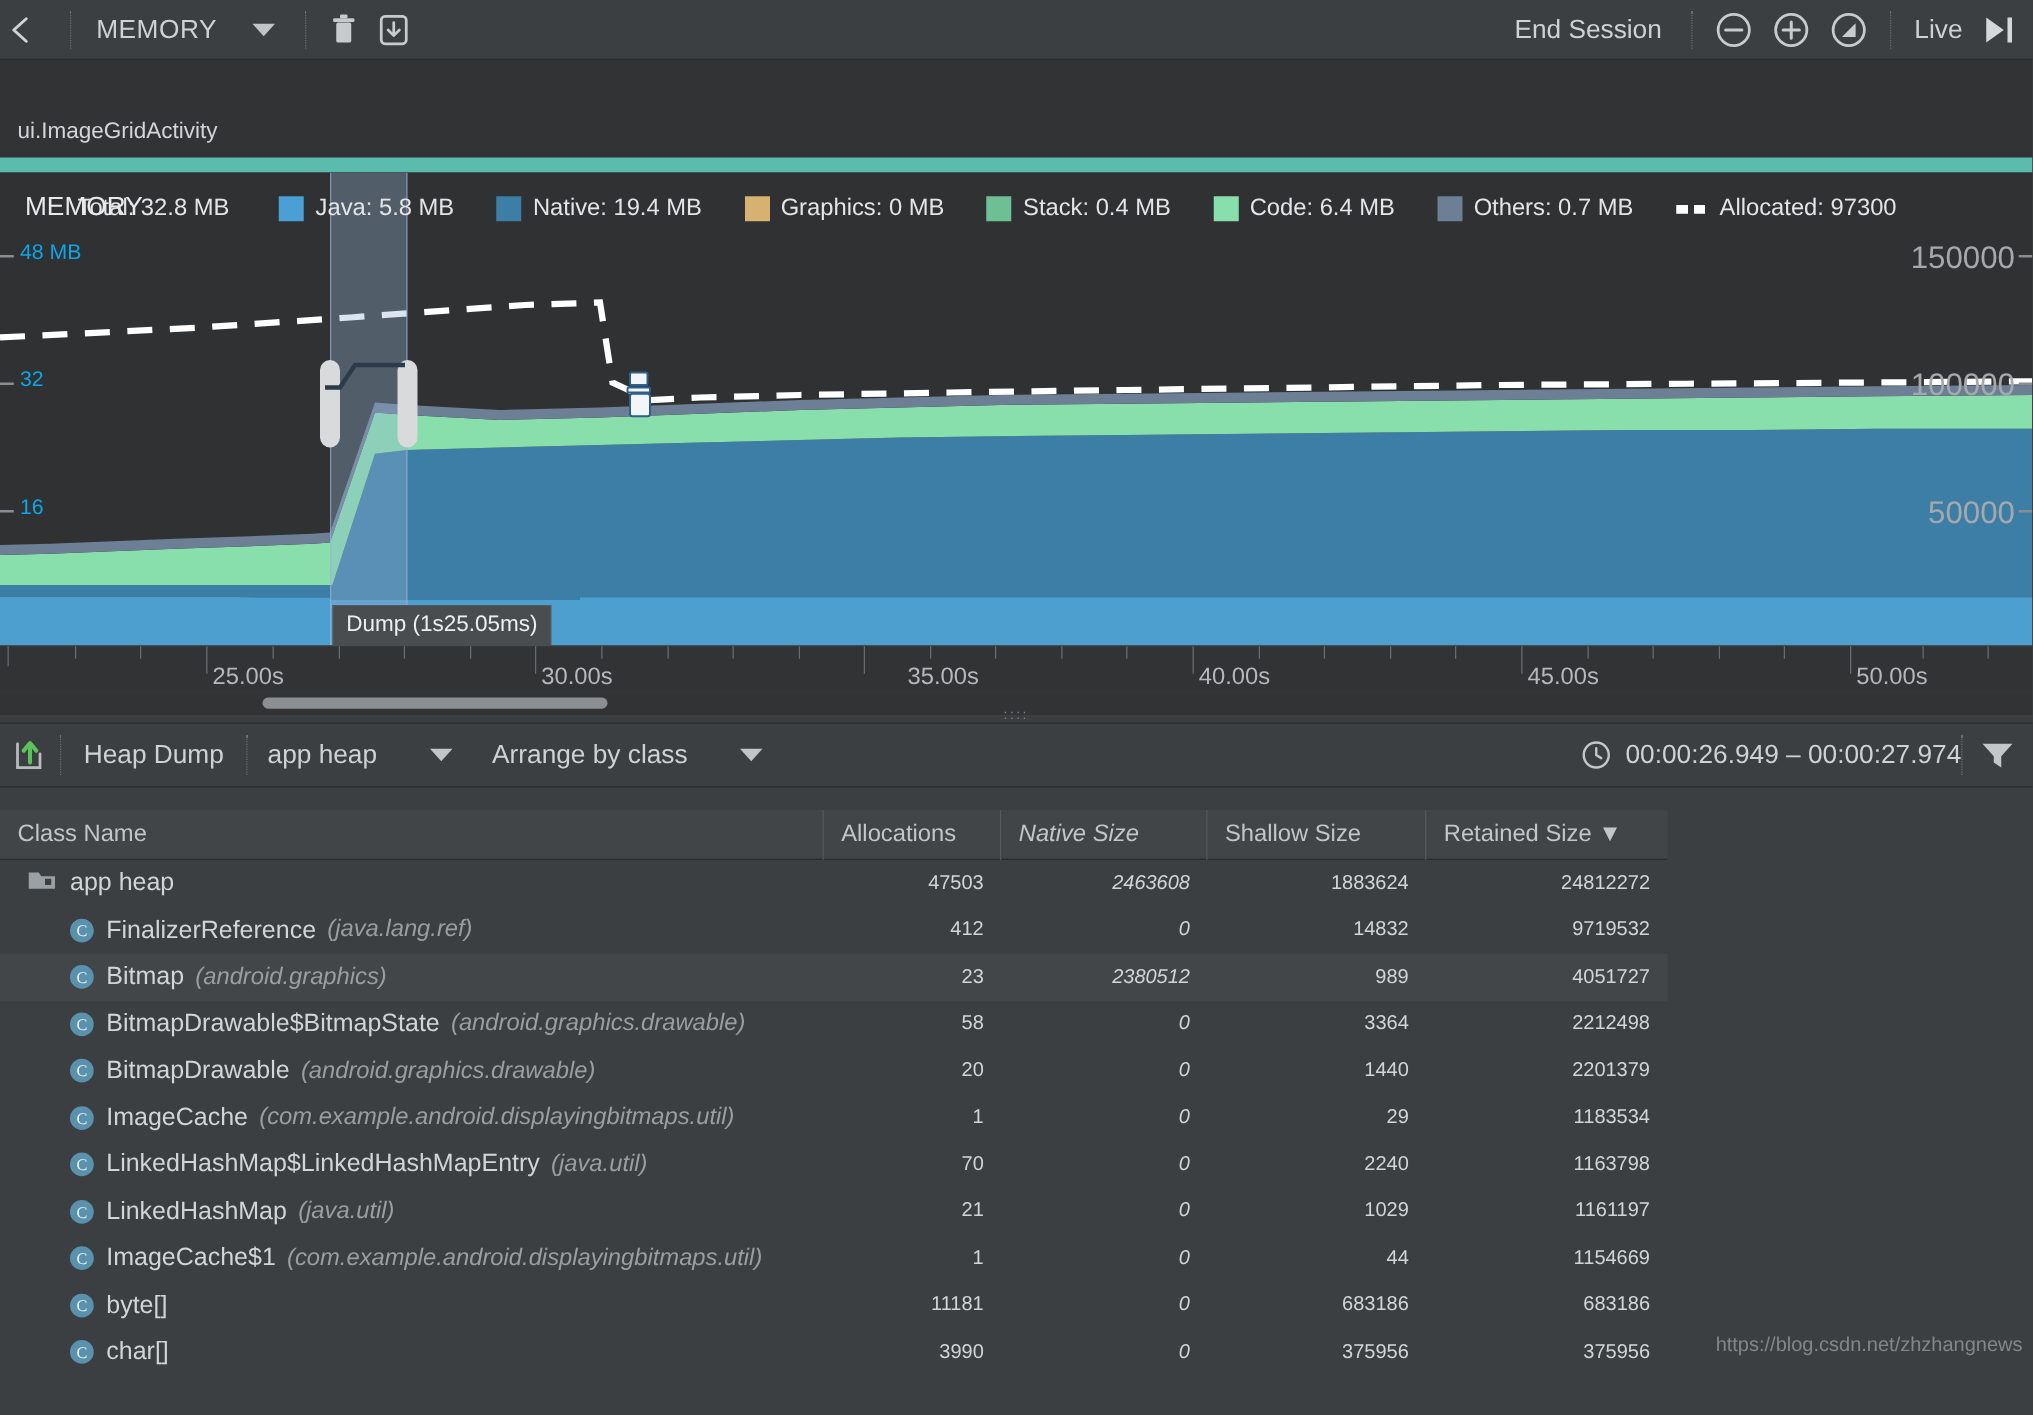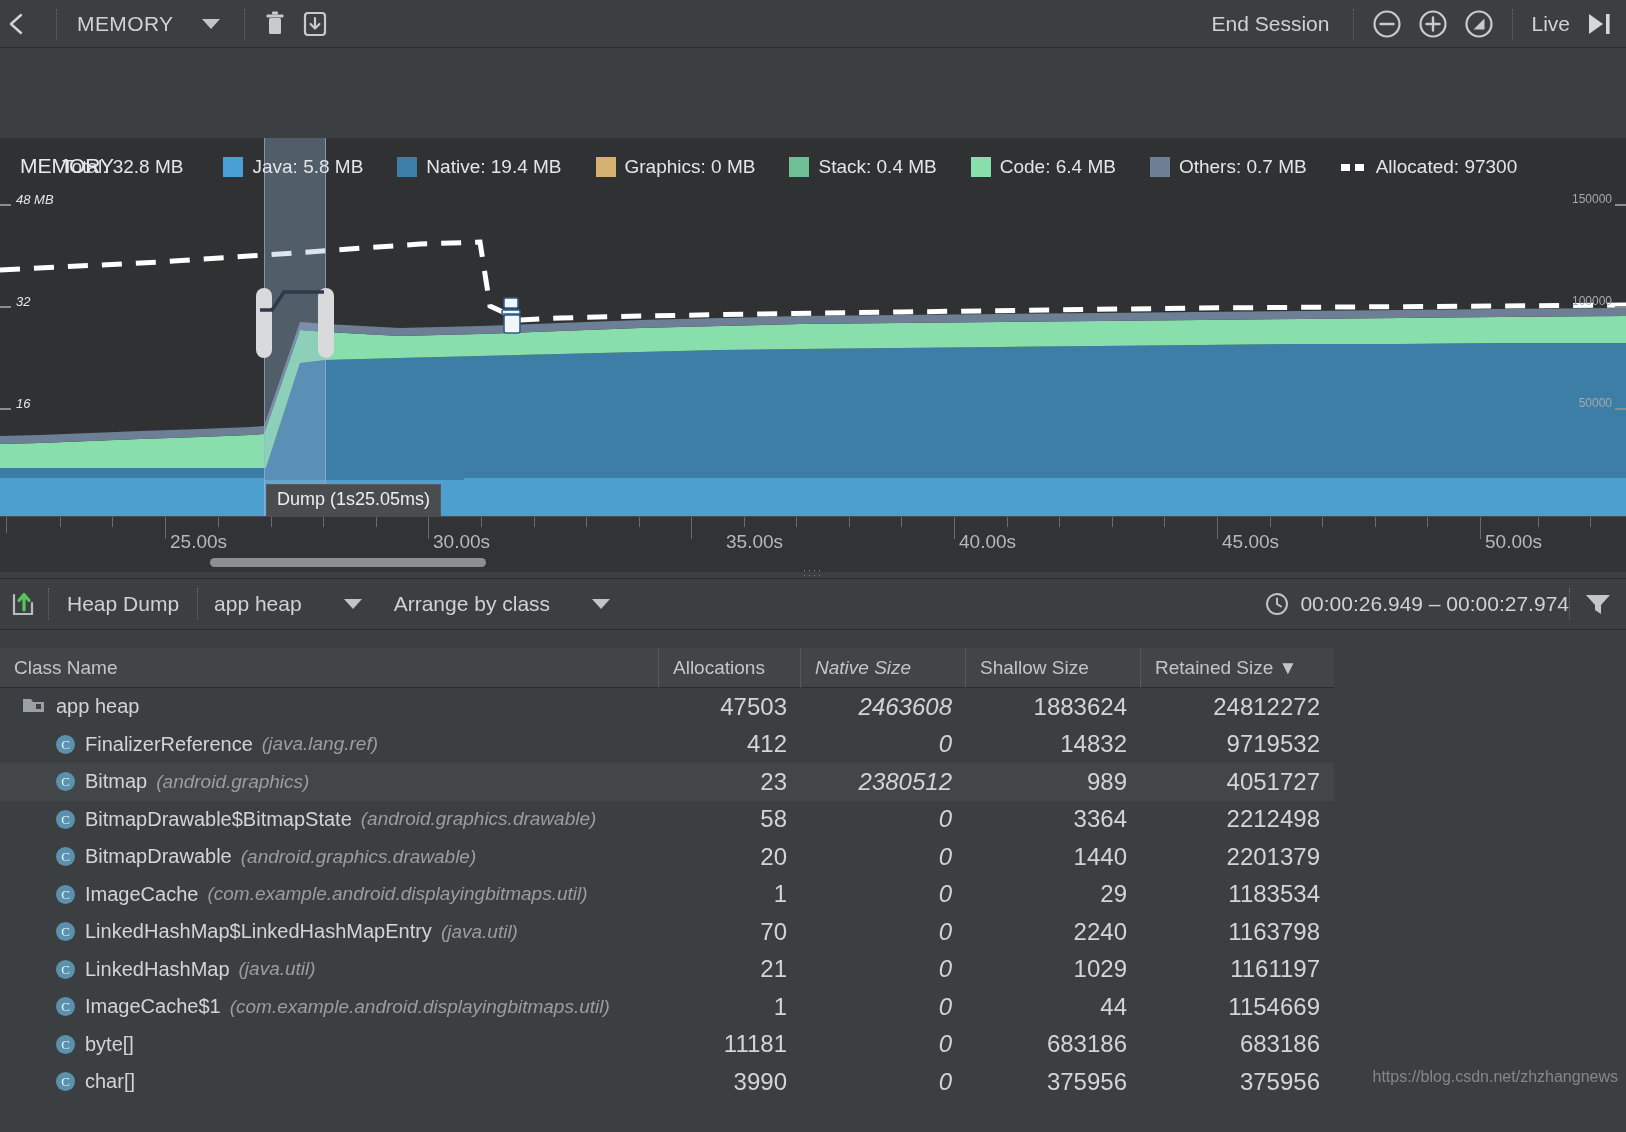--- a/index.html
+++ b/index.html
@@ -63,22 +63,22 @@
     position: absolute; left: 20px; top: 4px; font-size: 21px; color: #e8eaec;
   }
   .legend-item { display: flex; align-items: center; font-size: 19px; color: #e3e5e7; white-space: nowrap; }
   .legend-item .sw { width: 20px; height: 20px; margin-right: 9px; display:inline-block; }
   .legend-item .dashsw {
     width: 26px; height: 7px; margin-right: 9px; display: inline-block;
     background: repeating-linear-gradient(to right,#ffffff 0px,#ffffff 9px,transparent 9px,transparent 14px);
   }
 
   .plot { position: absolute; left: 0; top: 0; width: 1626px; height: 378px; }
-  .axis-l { position: absolute; font-size: 13px; color: #e5e5e5; font-style: italic; }
-  .axis-r { position: absolute; font-size: 12px; color: #a6a9ab; right: 14px; text-align: right; }
+  .axis-l { position: absolute; font-size: 17px; color: #0ea5e9; }
+  .axis-r { position: absolute; font-size: 25px; color: #a6a9ab; right: 14px; text-align: right; }
   .tickdash { position: absolute; width: 11px; height: 2px; background: #8a8d8f; left: 0; }
   .tickdash.r { left: auto; right: 0; }
 
   
   .dump-sel {
     position: absolute; left: 264px; top: 0px; width: 62px; height: 378px;
     background: rgba(150,180,215,0.34);
     border-left: 1px solid rgba(150,180,215,0.65);
     border-right: 1px solid rgba(150,180,215,0.65);
     z-index: 25; cursor: ew-resize;
@@ -156,21 +156,21 @@
   .th.name { flex: 1; border-right: 1px solid #555859; }
   .th.num { text-align: left; }
   .c-alloc { width: 142px; }
   .c-native { width: 165px; font-style: italic; }
   .c-shallow { width: 175px; }
   .c-retained { width: 193px; border-right: none !important; }
   .tr { display: flex; height: 37.5px; align-items: center; }
   .tr.alt { background: #434648; }
   .td-name { flex: 1; display: flex; align-items: center; overflow: hidden; white-space: nowrap; }
   .td-num {
-    text-align: right; font-size: 24px; color: #d2d5d7; padding-right: 14px;
+    text-align: right; font-size: 16px; color: #d2d5d7; padding-right: 14px;
   }
   .cls-name { font-size: 20px; color: #d2d5d7; }
   .cls-pkg { font-size: 19px; color: #9b9e9f; font-style: italic; margin-left: 9px; }
   .ic-class {
     width: 19px; height: 19px; border-radius: 50%; background: #5a91ad;
     color: #eef4f7; font-size: 13px; line-height: 19px; text-align: center;
     margin-right: 10px; flex: none; font-family: "Liberation Serif", serif;
   }
   .ic-folder { margin-right: 10px; flex: none; }
   .ind-0 { padding-left: 22px; }
@@ -233,20 +233,24 @@
     <div class="tb-sep"></div>
     <div class="tb-live">Live</div>
     <div class="tb-goto">
       <svg width="30" height="28" viewBox="0 0 30 28">
         <path d="M4 4 L18 14 L4 24 Z" fill="#d5d8da"></path>
         <rect x="21" y="4" width="3.6" height="20" fill="#d5d8da"></rect>
       </svg>
     </div>
   </div>
 
+  <div class="events">
+    <div class="activity-label">ui.ImageGridActivity</div>
+    <div class="activity-bar"></div>
+  </div>
 
   <div class="chart-wrap">
 
     <svg class="plot" viewBox="0 0 1626 378" preserveAspectRatio="none">
 
       <path d="M0,378 L0,348 L40,346 L90,344 L140,342 L200,340 L250,338 L264,336 L300,225 L326,222 L400,220 L480,218 L560,216 L640,214 L720,212 L800,211 L900,210 L1000,209 L1100,208 L1200,207 L1300,206 L1400,206 L1500,205 L1626,205 L1626,378 Z" fill="#3d7ea6"></path>
 
       <path d="M0,378 L0,342 L150,340 L264,338 L326,337 L480,336 L700,336 L900,336 L1200,336 L1626,336 L1626,378 Z" fill="#4a9fd4" opacity="0"></path>
 
       <path d="M0,348 L40,346 L90,344 L140,342 L200,340 L250,338 L264,336 L300,225 L326,222 L400,220 L480,218 L560,216 L640,214 L720,212 L800,211 L900,210 L1000,209 L1100,208 L1200,207 L1300,206 L1400,206 L1500,205 L1626,205

